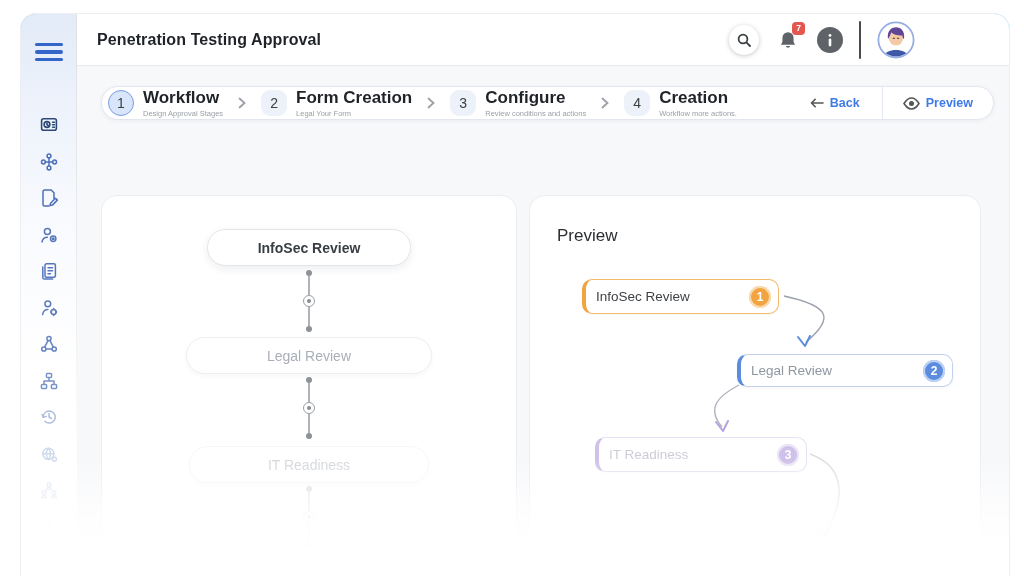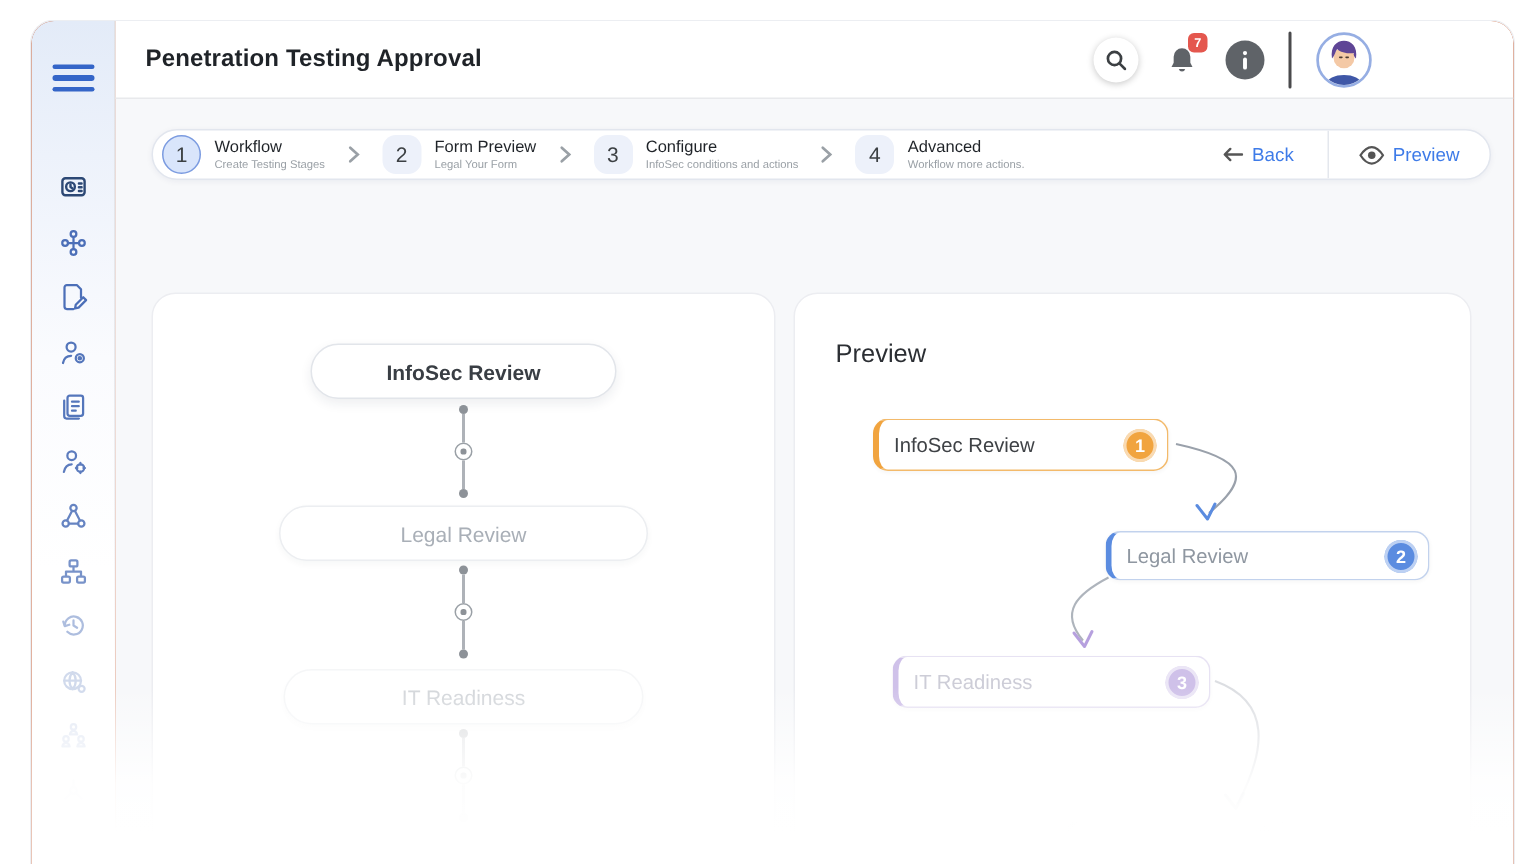--- a/index.html
+++ b/index.html
@@ -1,19 +1,19 @@
 <!DOCTYPE html>
 <html><head>
 <meta charset="utf-8">
 <style>
   *{margin:0;padding:0;box-sizing:border-box}
   html,body{width:1024px;height:576px;overflow:hidden;background:#fff;
     font-family:"Liberation Sans", sans-serif;}
   .app{position:absolute;left:20px;top:13px;width:990px;height:563px;
-    background:#c2410c;border:1px solid #ECEEF2;border-bottom:none;
+    background:#7dd3fc;border:1px solid #ECEEF2;border-bottom:none;
     border-radius:16px 16px 0 0;overflow:hidden}
   
   .sidebar{position:absolute;left:0;top:0;width:56px;height:100%;
     background:linear-gradient(180deg,#E3EBF8 0%,#EDF2FB 16%,#FAFBFE 40%,#FFFFFF 65%);}
   .sidebar::after{content:"";position:absolute;right:0;top:0;width:1px;height:78%;
     background:linear-gradient(#DFE1E6,#E8EAEE 55%,rgba(255,255,255,0))}
   .hamburger{position:absolute;left:14px;top:29px;width:28px;height:18px;
     display:flex;flex-direction:column;justify-content:space-between;cursor:pointer}
   .hamburger i{display:block;height:3.4px;border-radius:2px;background:#3465C8}
   .side-icons{position:absolute;left:0;top:101px;width:56px;display:flex;
@@ -40,26 +40,26 @@
   
   .content{position:relative;height:calc(100% - 52px);background:#F7F8FA}
   
   .stepper{position:absolute;left:24px;top:20px;width:893px;height:34px;background:#fff;
     border:1px solid #E2E6EE;border-radius:17px;box-shadow:0 1px 4px rgba(25,40,80,.06);
     display:flex;align-items:center;padding-left:6px;overflow:hidden}
   .step{display:flex;align-items:center;gap:9px;cursor:pointer}
   .snum{width:26px;height:26px;border-radius:9px;background:#EDF1FA;display:flex;
     align-items:center;justify-content:center;font-size:14px;color:#3C4043;flex:none}
   .snum.active{border-radius:50%;background:#D9E5FB;border:1.5px solid #7B9BE0}
-  .stext b{display:block;font-size:11px;font-weight:400;color:#1F2328;line-height:1.2}
+  .stext b{display:block;font-size:17px;font-weight:700;color:#1F2328;line-height:1.2}
   .stext i{display:block;font-style:normal;font-size:7.5px;color:#9AA0A6;line-height:1.2}
   .chev{margin:0 15px;flex:none}
   .bar-right{margin-left:auto;display:flex;align-items:center;height:100%}
   .back-btn,.preview-btn{display:flex;align-items:center;gap:6px;height:100%;cursor:pointer;
-    color:#3E7BE8;font-size:12.5px;font-weight:400;text-decoration:none}
+    color:#3E7BE8;font-size:12.5px;font-weight:700;text-decoration:none}
   .back-btn{padding:0 22px}
   .preview-btn{padding:0 20px}
   .vdiv{width:1px;height:100%;background:#E4E7ED}
   
   .panel{position:absolute;top:129px;background:#fff;border:1px solid #ECEDF1;
     border-radius:16px}
   .canvas-panel{left:24px;width:416px;height:388px}
   .preview-panel{left:452px;width:452px;height:388px}
   
   .stage{position:absolute;left:50%;transform:translateX(-50%);height:37px;background:#fff;
@@ -238,50 +238,50 @@
       </div>
     </div>
 
     <div class="content">
 
       <div class="stepper">
         <div class="step">
           <span class="snum active">1</span>
           <span class="stext">
               <b>Workflow</b>
-              <i>Create Testing Stages</i>
+              <i>Design Approval Stages</i>
             </span>
         </div>
         <svg class="chev" width="8" height="12" viewBox="0 0 8 12">
             <path d="M1.5 1.5L6.5 6L1.5 10.5" stroke="#9AA0A6" stroke-width="1.8" fill="none" stroke-linecap="round"></path>
           </svg>
         <div class="step">
           <span class="snum">2</span>
           <span class="stext">
-              <b>Form Preview</b>
+              <b>Form Creation</b>
               <i>Legal Your Form</i>
             </span>
         </div>
         <svg class="chev" width="8" height="12" viewBox="0 0 8 12">
             <path d="M1.5 1.5L6.5 6L1.5 10.5" stroke="#9AA0A6" stroke-width="1.8" fill="none" stroke-linecap="round"></path>
           </svg>
         <div class="step">
           <span class="snum">3</span>
           <span class="stext">
               <b>Configure</b>
-              <i>InfoSec conditions and actions</i>
+              <i>Review conditions and actions</i>
             </span>
         </div>
         <svg class="chev" width="8" height="12" viewBox="0 0 8 12">
             <path d="M1.5 1.5L6.5 6L1.5 10.5" stroke="#9AA0A6" stroke-width="1.8" fill="none" stroke-linecap="round"></path>
           </svg>
         <div class="step">
           <span class="snum">4</span>
           <span class="stext">
-              <b>Advanced</b>
+              <b>Creation</b>
               <i>Workflow more actions.</i>
             </span>
         </div>
         <div class="bar-right">
           <a class="back-btn">
             <svg width="14" height="10" viewBox="0 0 14 10">
                 <path d="M13 5H2M5.2 1.3L1.5 5l3.7 3.7" stroke="#555" stroke-width="1.6" fill="none" stroke-linecap="round" stroke-linejoin="round"></path>
               </svg>
             <span>Back</span>
           </a>

